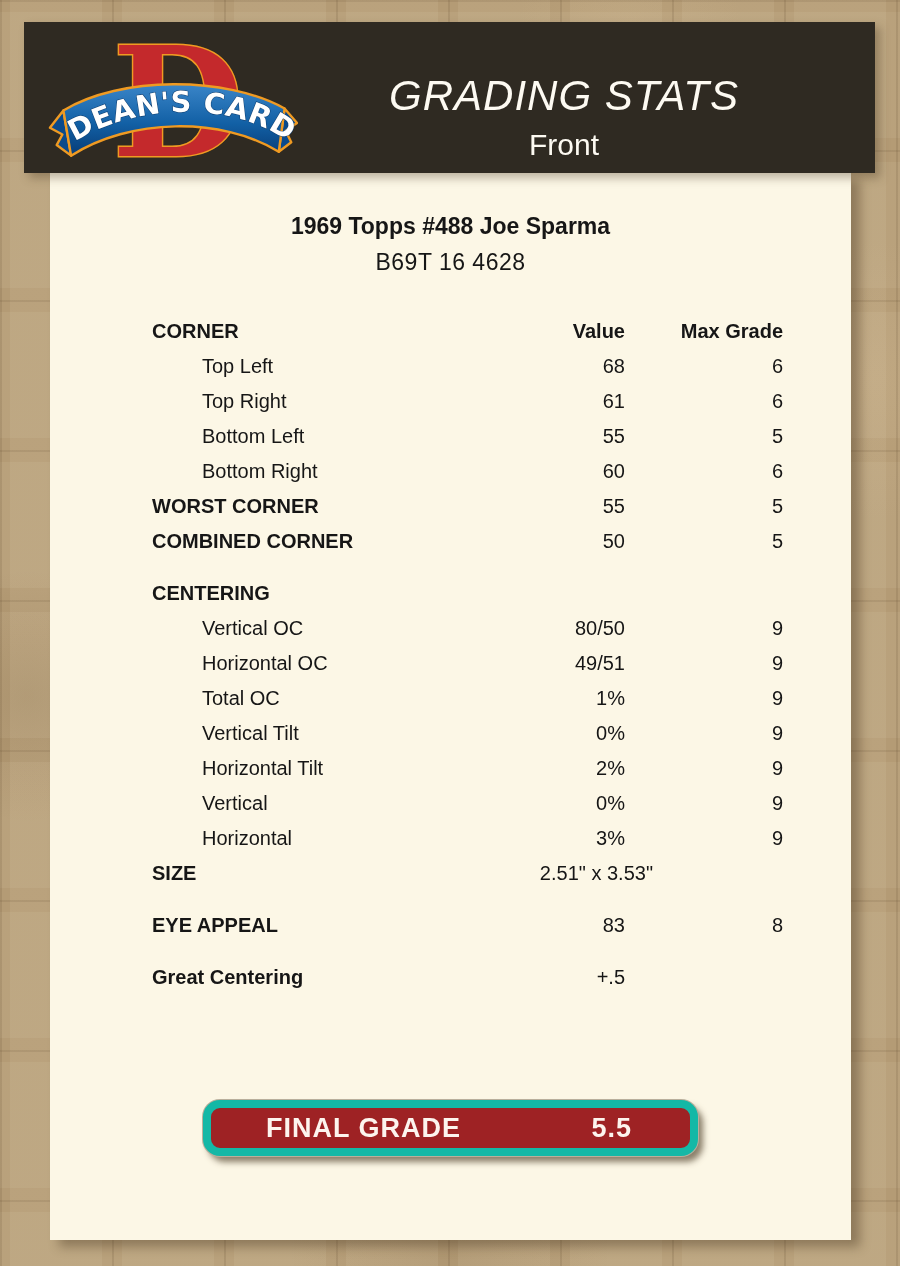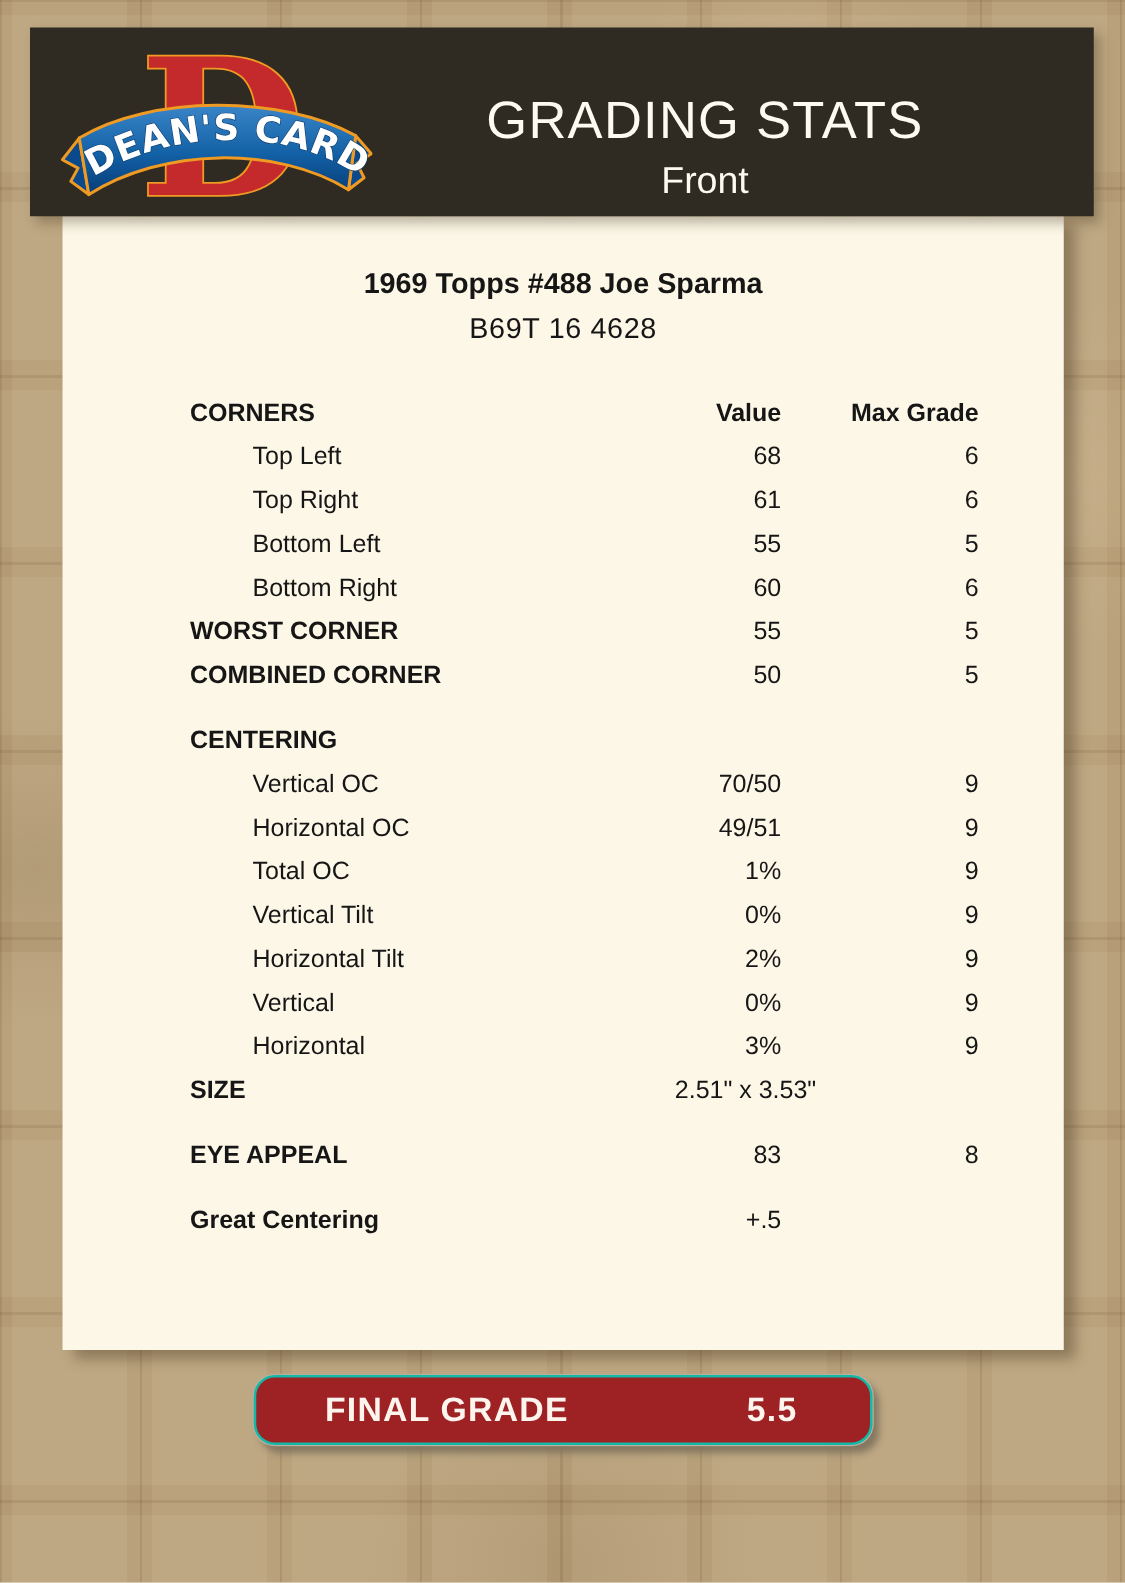--- a/index.html
+++ b/index.html
@@ -25,50 +25,50 @@
 
   .header{
     position:absolute;left:24px;top:22px;width:851px;height:151px;z-index:2;
     background:var(--header-bg,#2f2a22);
     box-shadow:5px 5px 9px rgba(70,52,30,0.35);
   }
   .logo{position:absolute;left:24px;top:6px;width:250px;height:138px;}
   .header-titles{position:absolute;left:240px;width:600px;text-align:center;}
   .grading-title{
     position:absolute;left:0;right:0;top:50px;
-    font-size:42px;letter-spacing:1px;color:var(--header-text,#fdfaf2);
+    font-size:42px;letter-spacing:1px;color:var(--header-text,#fdfaf2);font-style:italic;
   }
   .front-label{
     position:absolute;left:0;right:0;top:106px;
     font-size:30px;color:var(--header-text,#fdfaf2);
   }
 
   .panel{
-    position:absolute;left:50px;top:173px;width:801px;height:907px;z-index:1;
+    position:absolute;left:50px;top:173px;width:801px;height:1067px;z-index:1;
     background:var(--panel-bg,#fcf7e6);
     box-shadow:9px 7px 10px rgba(70,52,30,0.4);
   }
   .card-title{position:absolute;top:40px;left:0;right:0;text-align:center;font-size:23px;font-weight:bold;}
   .card-code{position:absolute;top:76px;left:0;right:0;text-align:center;font-size:23px;letter-spacing:0.5px;}
 
   .stats-table{position:absolute;top:140px;left:0;right:0;}
   .row{position:relative;height:35px;}
   .row.gap{margin-top:17px;}
   .row span{position:absolute;top:50%;transform:translateY(-50%);font-size:20px;white-space:nowrap;}
   .row .label{left:102px;}
   .row.sub .label{left:152px;}
   .row .value{left:415px;width:160px;text-align:right;}
   .row .value.wide{left:283px;width:320px;}
   .row .max{left:613px;width:120px;text-align:right;}
   .row .b{font-weight:bold;}
 
   .final-grade{
     position:absolute;left:153px;top:927px;width:495px;height:56px;
     background:var(--button-red,#9e2224);
-    border:2px solid #14b8a6;border-radius:17px;
+    border:8px solid #14b8a6;border-radius:17px;
     box-shadow:0 0 0 1px #b9af9c, 5px 6px 6px rgba(125,113,92,0.9);
     display:flex;align-items:center;justify-content:space-between;
     padding:0 58px 0 55px;box-sizing:border-box;
   }
   .final-grade span{color:#fdf4ee;font-size:27px;font-weight:bold;letter-spacing:1px;}
 </style>
 </head>
 <body>
 
 <div class="header">
@@ -94,21 +94,21 @@
     <div class="front-label">Front</div>
   </div>
 </div>
 
 <div class="panel">
   <div class="card-title">1969 Topps #488 Joe Sparma</div>
   <div class="card-code">B69T 16 4628</div>
 
   <div class="stats-table">
       <div class="row">
-        <span class="label b">CORNERS</span>
+        <span class="label b">CORNER</span>
         <span class="value b">Value</span>
         <span class="max b">Max Grade</span>
       </div>
       <div class="row sub">
         <span class="label">Top Left</span>
         <span class="value">68</span>
         <span class="max">6</span>
       </div>
       <div class="row sub">
         <span class="label">Top Right</span>
@@ -135,21 +135,21 @@
         <span class="value">50</span>
         <span class="max">5</span>
       </div>
       <div class="row gap">
         <span class="label b">CENTERING</span>
         <span class="value"></span>
         <span class="max"></span>
       </div>
       <div class="row sub">
         <span class="label">Vertical OC</span>
-        <span class="value">70/50</span>
+        <span class="value">80/50</span>
         <span class="max">9</span>
       </div>
       <div class="row sub">
         <span class="label">Horizontal OC</span>
         <span class="value">49/51</span>
         <span class="max">9</span>
       </div>
       <div class="row sub">
         <span class="label">Total OC</span>
         <span class="value">1%</span>

